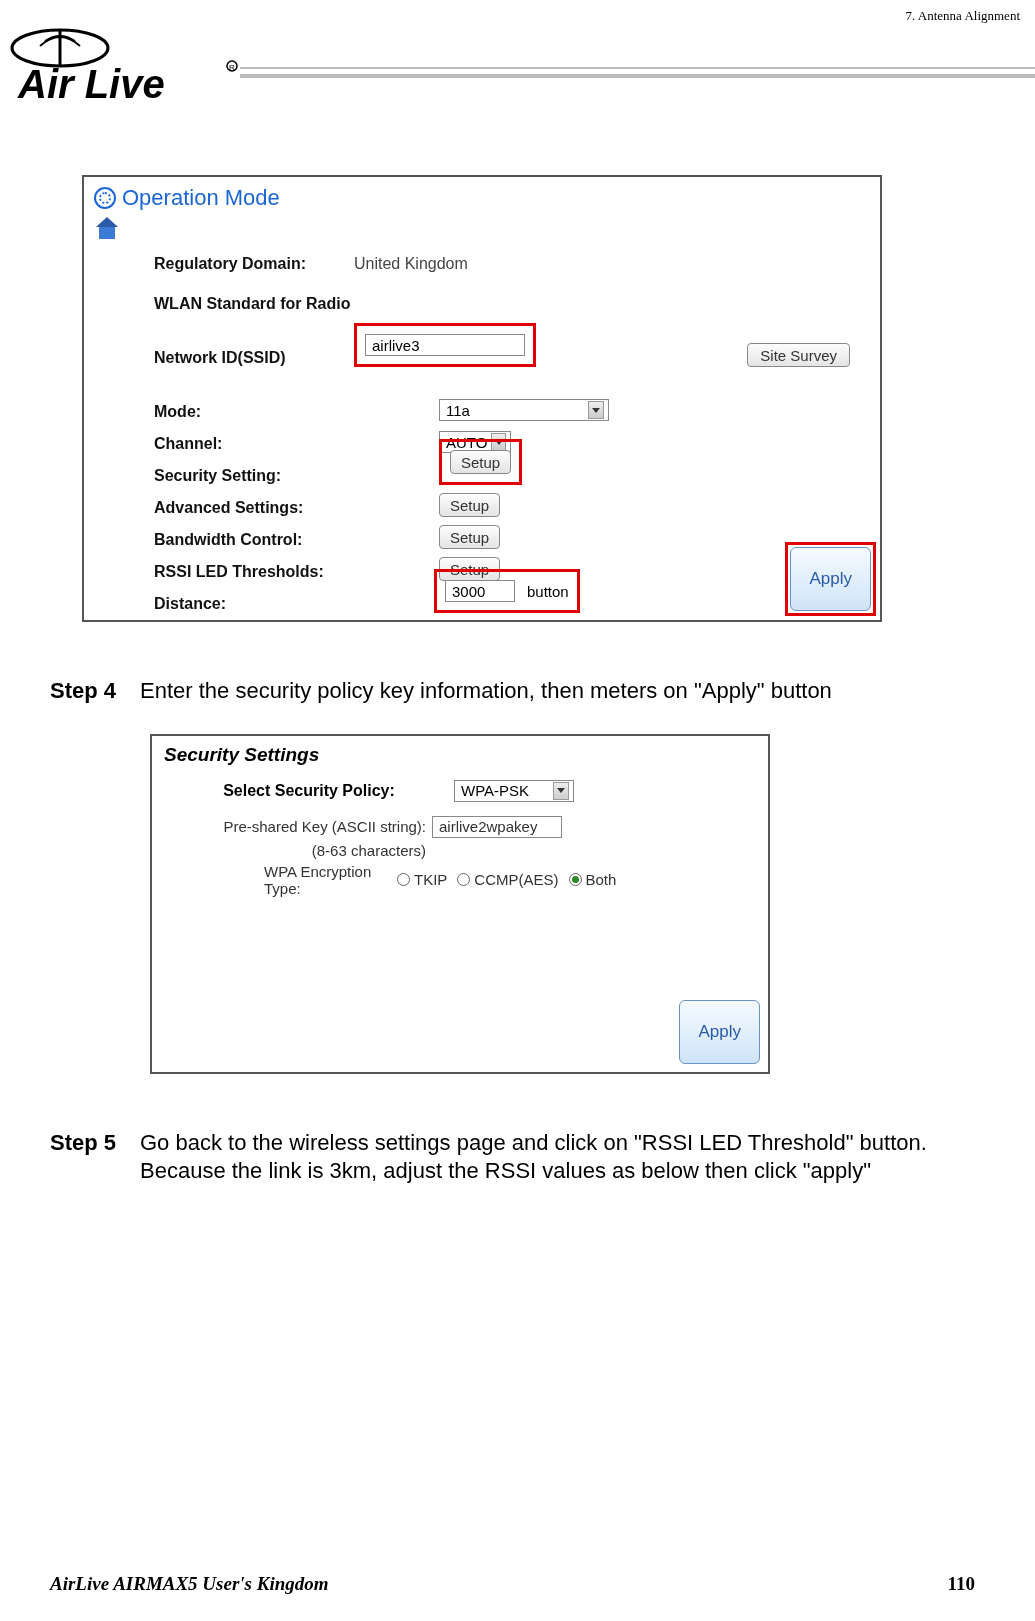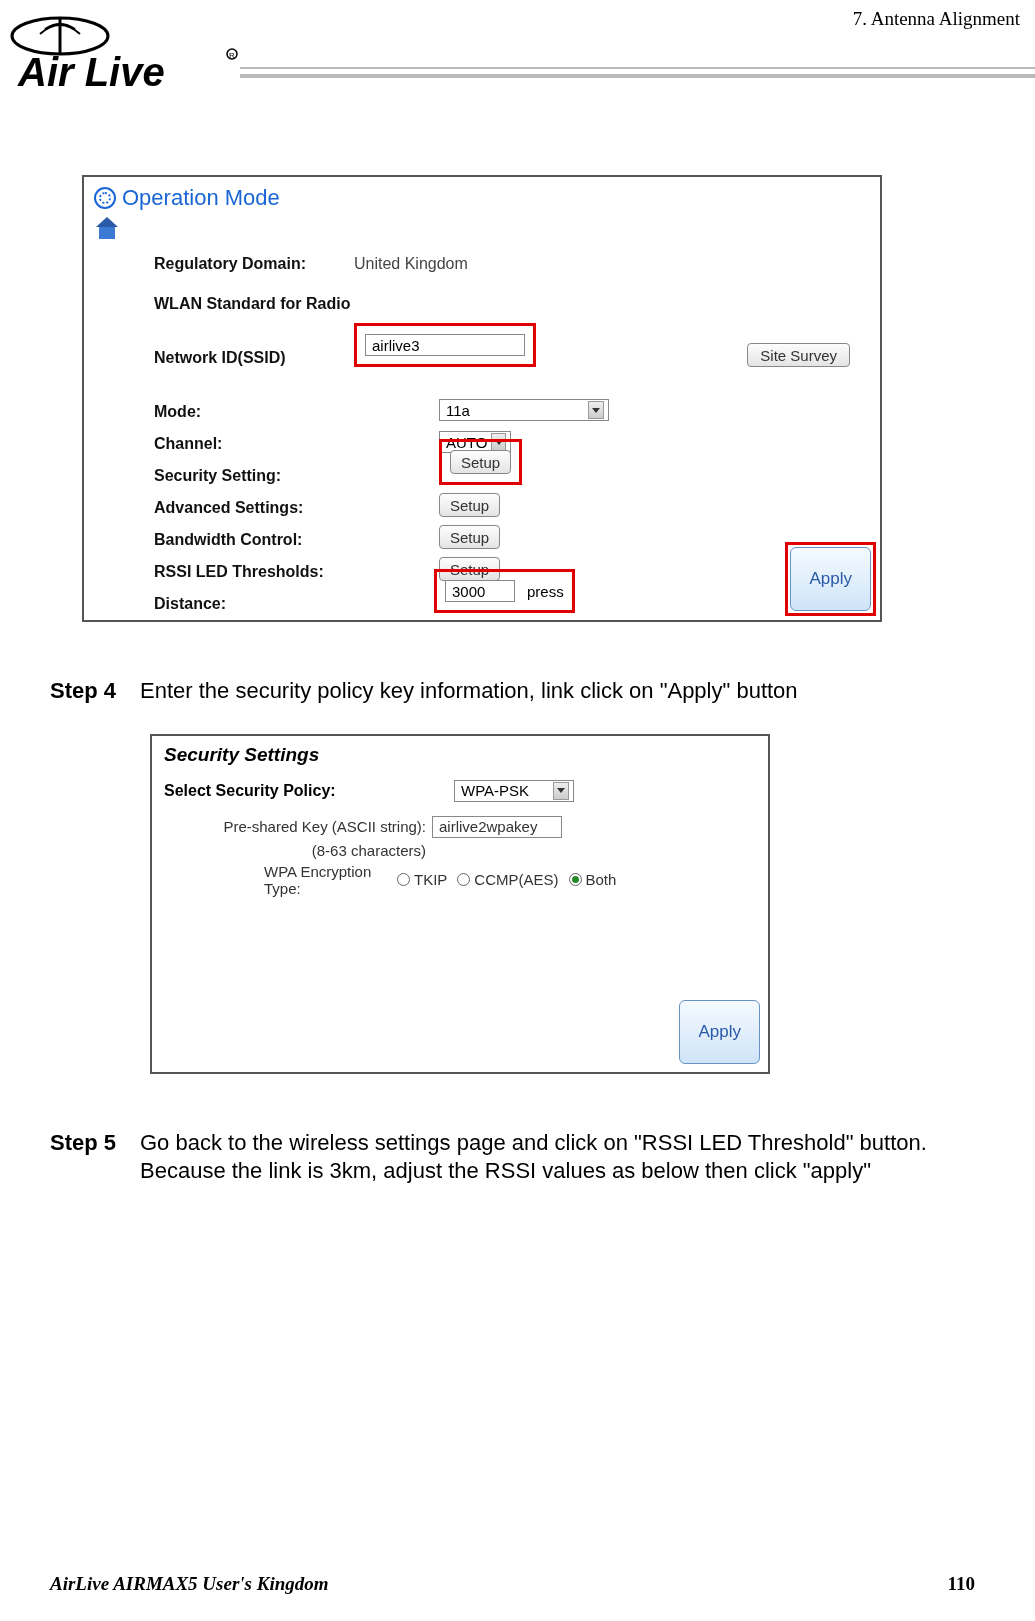--- a/index.html
+++ b/index.html
@@ -12,28 +12,28 @@
     position: relative;
     padding: 10px 60px 30px 50px;
   }
   .header {
     position: relative;
     height: 100px;
   }
   .logo {
     position: absolute;
     left: -40px;
-    top: 4px;
+    top: 16px;
   }
   .logo-svg { width: 240px; height: 90px; }
   .chapter {
     position: absolute;
     right: -45px;
     top: -2px;
-    font-size: 19px;
+    font-size: 13px;
     font-family: "Times New Roman", serif;
   }
   .hrline {
     position: absolute;
     left: 190px; right: -60px; top: 52px;
     height: 22px;
   }
   .content { margin-top: 65px; }
   .step-row { display: flex; font-size: 22px; line-height: 1.3; margin-bottom: 28px;}
   .step-label { font-weight: bold; width: 90px; flex-shrink:0;}
@@ -79,21 +79,21 @@
   .caret::after{content:"";border-left:4px solid transparent;border-right:4px solid transparent;border-top:5px solid #333;}
   .apply-btn{
     position:absolute; right:8px; bottom:8px;
     display:inline-flex;align-items:center;justify-content:center;
     background:linear-gradient(#f5faff,#cfe4f8);
     border:1px solid #6a93c4;border-radius:6px;
     padding:21px 18px;color:#2a5aa8;font-size:17px;
   }
   .apply-red-wrap{ position:absolute; right:4px; bottom:4px; border:3px solid #e00000; padding:2px;}
   .sec-title{ font-weight:bold; font-style:italic; font-size:19px; padding:8px 12px 4px 12px;}
-  .sec-row{ display:flex; align-items:center; padding: 10px 12px 4px 12px; font-size:16px;}
+  .sec-row{ display:flex; align-items:center; padding: 10px 12px 4px 12px; font-size:16px;text-align:center;}
   .sec-label{ font-weight:bold; width:290px;}
   .sub-area{ padding: 10px 0 0 70px; font-size:15px; color:#333;}
   .sub-row{ display:flex; align-items:center; margin-bottom:4px;}
   .sub-label{ width: 210px; text-align:right; padding-right:6px;}
   .radio{ width:13px;height:13px;border:1px solid #666;border-radius:50%;margin:0 4px 0 10px;display:inline-block;position:relative;}
   .radio.checked::after{content:"";position:absolute;inset:2px;background:#2a8a2a;border-radius:50%;}
   .footer{
     position:absolute; left:50px; right:60px; bottom:26px;
     display:flex; justify-content:space-between; font-family:"Times New Roman",serif; font-size:19px;
   }
@@ -189,32 +189,32 @@
       <div class="f-row">
         <span class="f-label">RSSI LED Thresholds:</span>
         <span style="width:85px;"></span>
         <span class="btn3d" style="padding:2px 10px;">Setup</span>
       </div>
       <div class="f-row">
         <span class="f-label">Distance:</span>
         <span style="width:80px;"></span>
         <span class="red-box" style="display:inline-flex;align-items:center;gap:12px;">
           <span class="input-box" style="width:70px;">3000</span>
-          <span style="font-size:15px;">press</span>
+          <span style="font-size:15px;">button</span>
         </span>
       </div>
     </div>
     <div class="apply-red-wrap">
       <span class="apply-btn" style="position:static;">Apply</span>
     </div>
   </div>
 
   <div class="step-row">
     <div class="step-label">Step 4</div>
-    <div class="step-text">Enter the security policy key information, link click on "Apply" button</div>
+    <div class="step-text">Enter the security policy key information, then meters on "Apply" button</div>
   </div>
 
   <div class="panel panel2">
     <div class="sec-title">Security Settings</div>
     <div class="sec-row">
       <span class="sec-label">Select Security Policy:</span>
       <span class="select-box" style="width:120px;">
         <span>WPA-PSK</span>
           <span class="caret"></span>
       </span>

